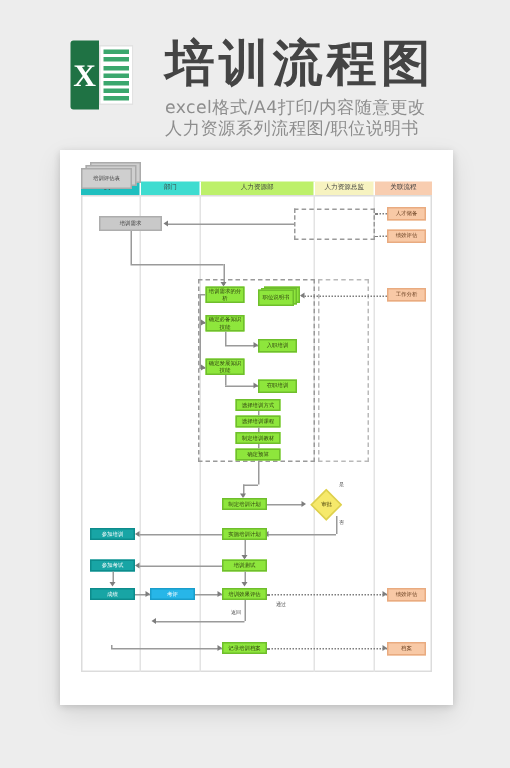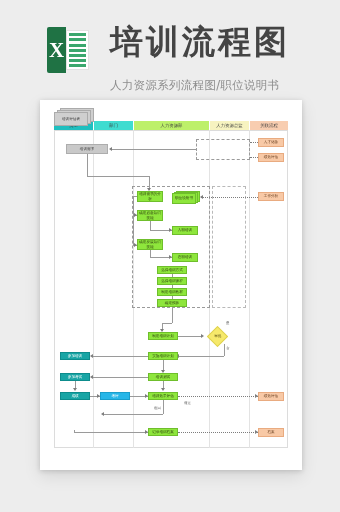--- a/index.html
+++ b/index.html
@@ -128,20 +128,21 @@
         <i></i>
         <i></i>
         <i></i>
         <i></i>
         <i></i>
         <i></i>
     </div>
   </div>
 
   <div id="title-main">培训流程图</div>
+  <div id="sub1">excel格式/A4打印/内容随意更改</div>
   <div id="sub2">人力资源系列流程图/职位说明书</div>
 </div>
 
 <div id="sheet">
 <div id="chart">
 
 
   <div class="hdr" style="left:0px;   width:40px; background:#1fbfbf;">员工</div>
   <div class="hdr" style="left:40px;  width:40px; background:#3fdcd0;">部门</div>
   <div class="hdr" style="left:80px;  width:76px; background:#bdf06a;">人力资源部</div>

